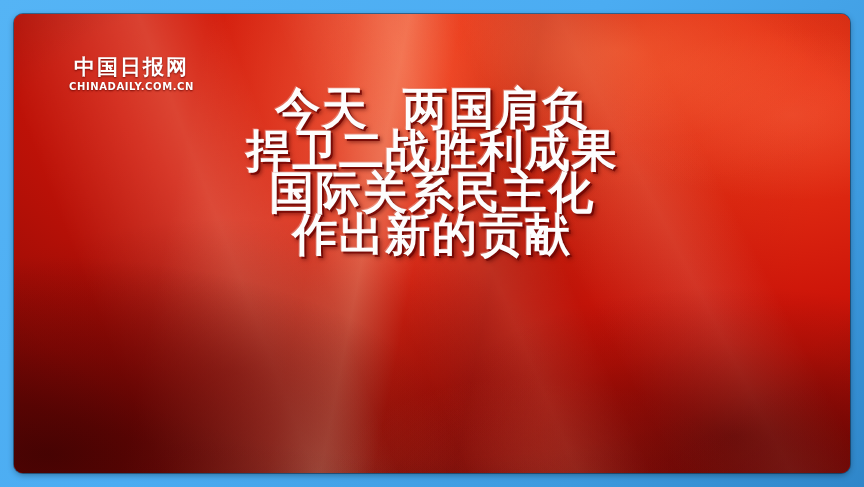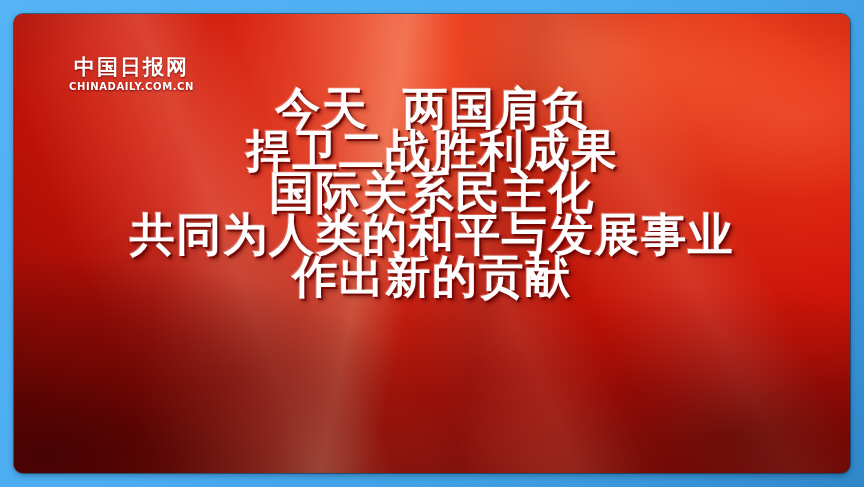--- a/index.html
+++ b/index.html
@@ -190,18 +190,17 @@
 
     <div id="logo">
       <div id="logo-mark">中国日报网</div>
       <div id="logo-url">CHINADAILY.COM.CN</div>
     </div>
 
     <div id="headline">
       <div class="hl-line">今天  两国肩负</div>
       <div class="hl-line">捍卫二战胜利成果</div>
       <div class="hl-line">国际关系民主化</div>
-      <div class="hl-line">共同为人类的和平与发展事业</div>
       <div class="hl-line">作出新的贡献</div>
     </div>
   </div>
 
 </div>
 
 </body></html>

